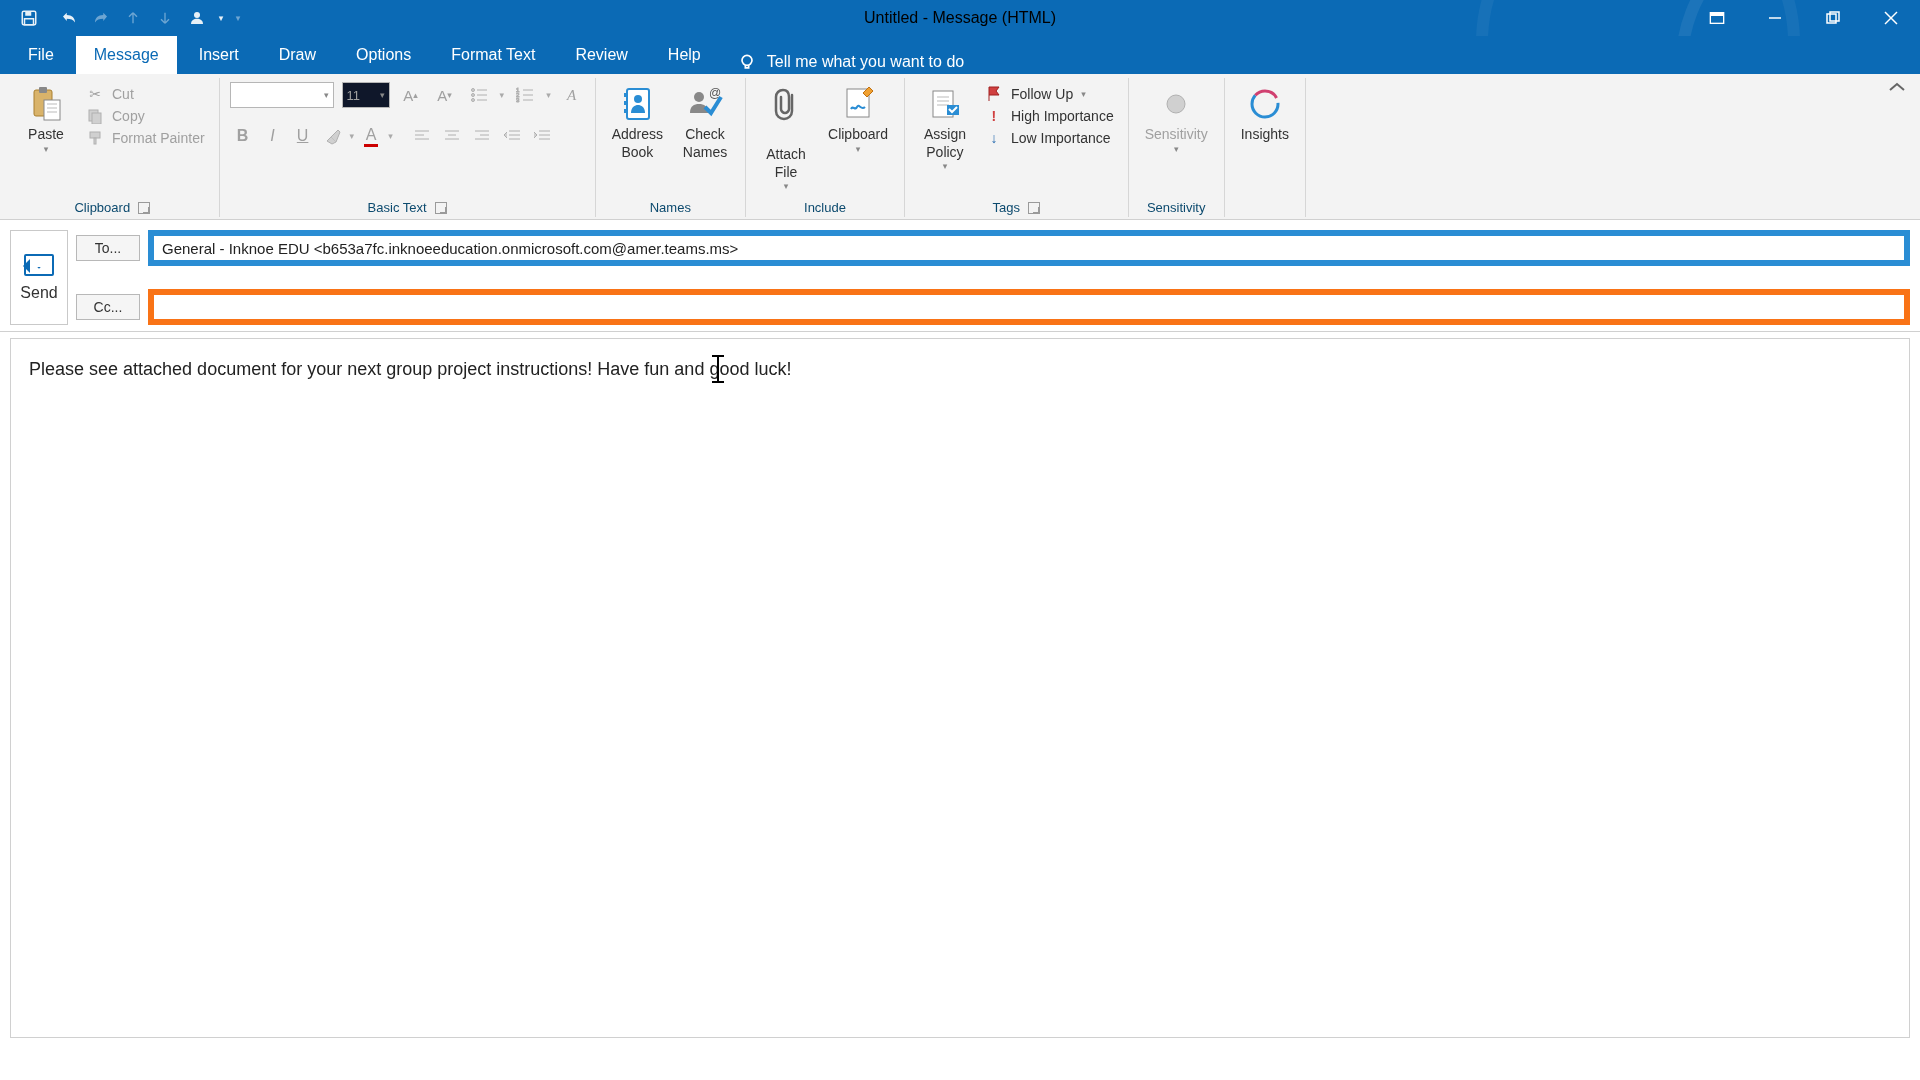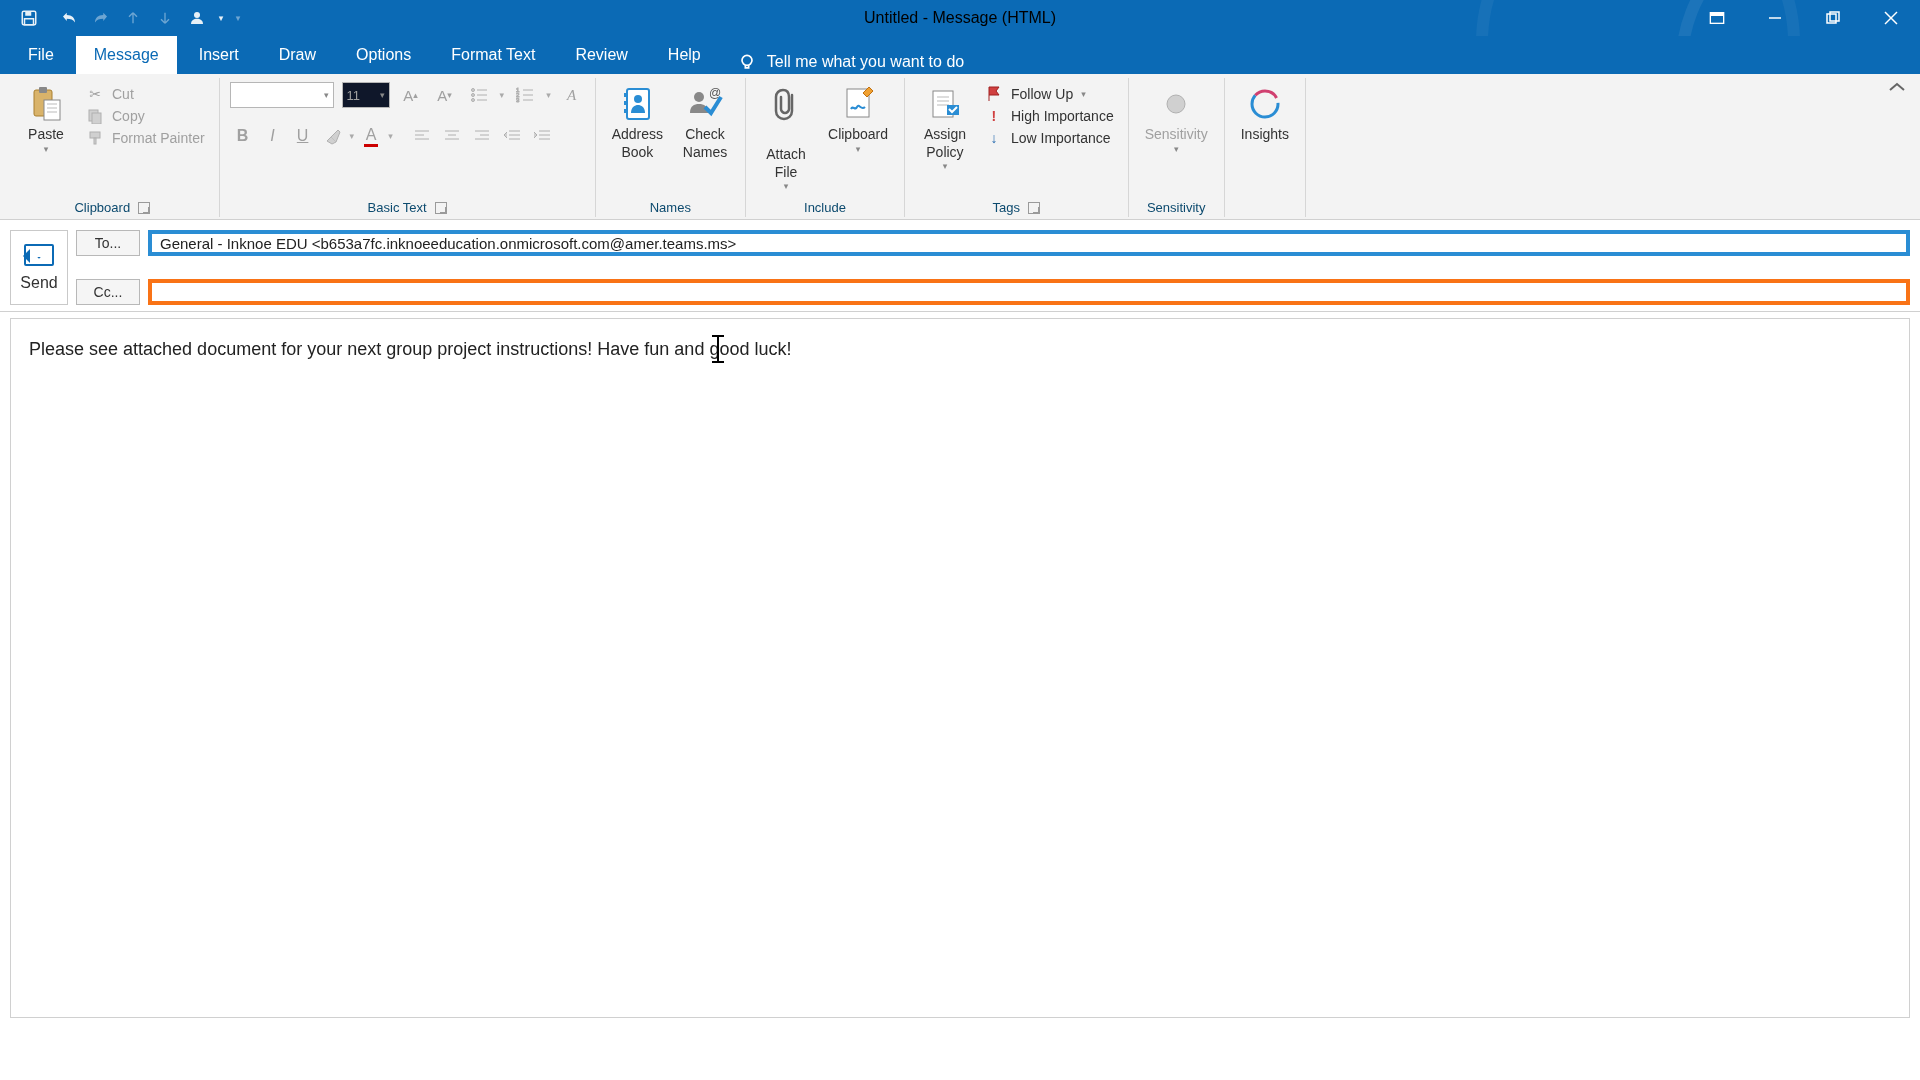--- a/index.html
+++ b/index.html
@@ -197,22 +197,22 @@
 .addr-btn {
   width: 64px; height: 26px; border: 1px solid #b8b8b8;
   background: #f5f5f5; font-size: 14px; color: #333;
   display: flex; align-items: center; justify-content: center;
   cursor: pointer;
 }
 .addr-label {
   width: 64px; font-size: 14px; color: #333; text-align: center;
 }
 .addr-input {
-  flex: 1; height: 26px; border: 4px solid #f97316;
-  padding: 2px 8px; font-size: 15px; color: #222;
+  flex: 1; height: 18px; border: 6px solid #f97316;
+  padding: 12px 8px; font-size: 15px; color: #222;
 }
 .addr-input.focused { border-color: #2a8dd4; }
 
 
 .body-area {
   padding: 20px 18px;
   font-size: 18px;
   color: #222;
   position: relative;
   height: 700px;

